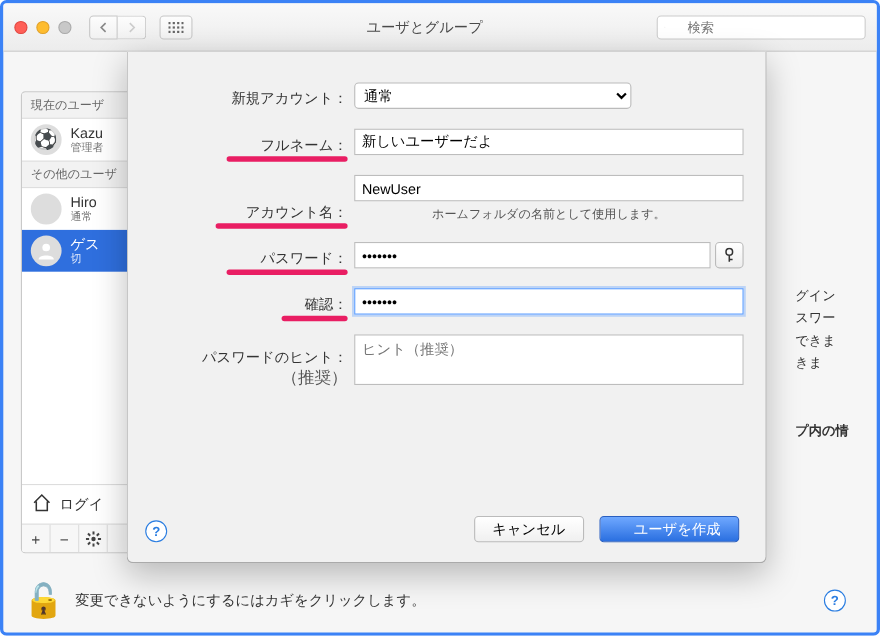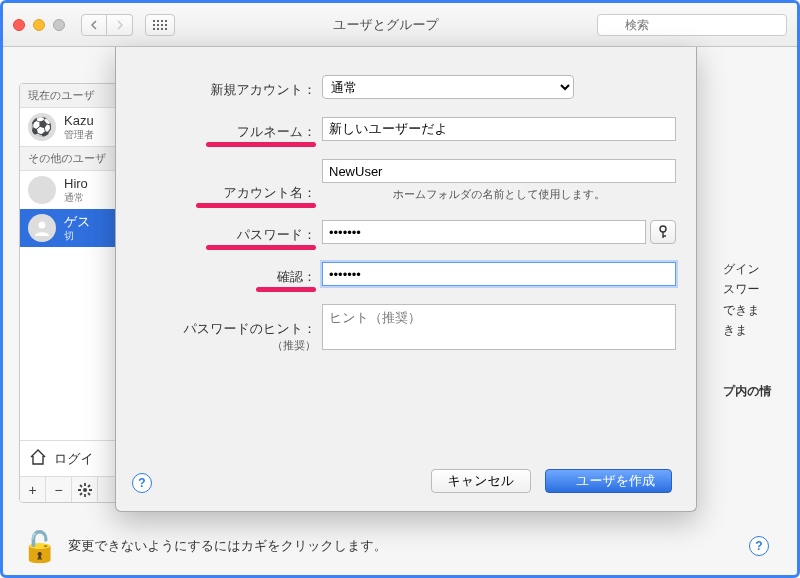--- a/index.html
+++ b/index.html
@@ -37,21 +37,21 @@
     
     .sb-bottom { position:absolute; bottom:26px; left:0; right:0; border-top:1px solid #ddd; padding:6px 8px; display:flex; align-items:center; gap:6px; background:#fff; }
     .sb-actions { position:absolute; bottom:0; left:0; right:0; height:26px; border-top:1px solid #ddd; display:flex; align-items:center; background:#f7f7f7; }
     .sb-act { width:26px; height:26px; border-right:1px solid #ddd; display:flex; align-items:center; justify-content:center; font-size:14px; color:#444; cursor:pointer; }
     
     .side-right-hints { position:absolute; right:18px; top:212px; font-size:12px; color:#333; line-height:1.7; width:56px; }
     
     .sheet { position:absolute; left:112px; top:0; width:582px; height:465px; background:#f1f1f1; border:1px solid #aaa; border-top:none; border-radius:0 0 6px 6px; box-shadow: 0 10px 30px rgba(0,0,0,.25); padding:28px 20px 18px; }
     .row { display:flex; align-items:flex-end; gap:6px; margin-bottom:18px; position:relative; }
     .row .lbl { width:180px; text-align:right; font-size:13px; color:#333; padding-top:4px; position:relative; }
-    .row .lbl .sublbl { font-size:11px; color:#555; display:block; }
+    .row .lbl .sublbl { font-size:15px; color:#555; display:block; }
     .underline { position:absolute; bottom:-6px; right:0; width:110px; height:5px; background:#e91e63; border-radius:3px; }
     .ctrl { flex:1; }
     select { width:252px; height:24px; font-size:13px; background:#fff; border:1px solid #bbb; border-radius:4px; padding:0 4px; }
     .txtfield { width:100%; height:24px; border:1px solid #bdbdbd; background:#fff; padding:0 6px; font-size:13px; outline:none; }
     .txtfield.focus { border:1.5px solid #5b9dff; box-shadow:0 0 0 2px rgba(91,157,255,.35); }
     .hint { font-size:11px; color:#555; margin-top:4px; text-align:center; }
     .pwrow { flex:1; display:flex; gap:4px; }
     .keybtn { width:28px; height:24px; border:1px solid #bbb; background:linear-gradient(#fff,#eee); border-radius:4px; display:flex; align-items:center; justify-content:center; }
     textarea.txtfield { height:46px; resize:none; font-family:inherit; padding:4px 6px; }
     

